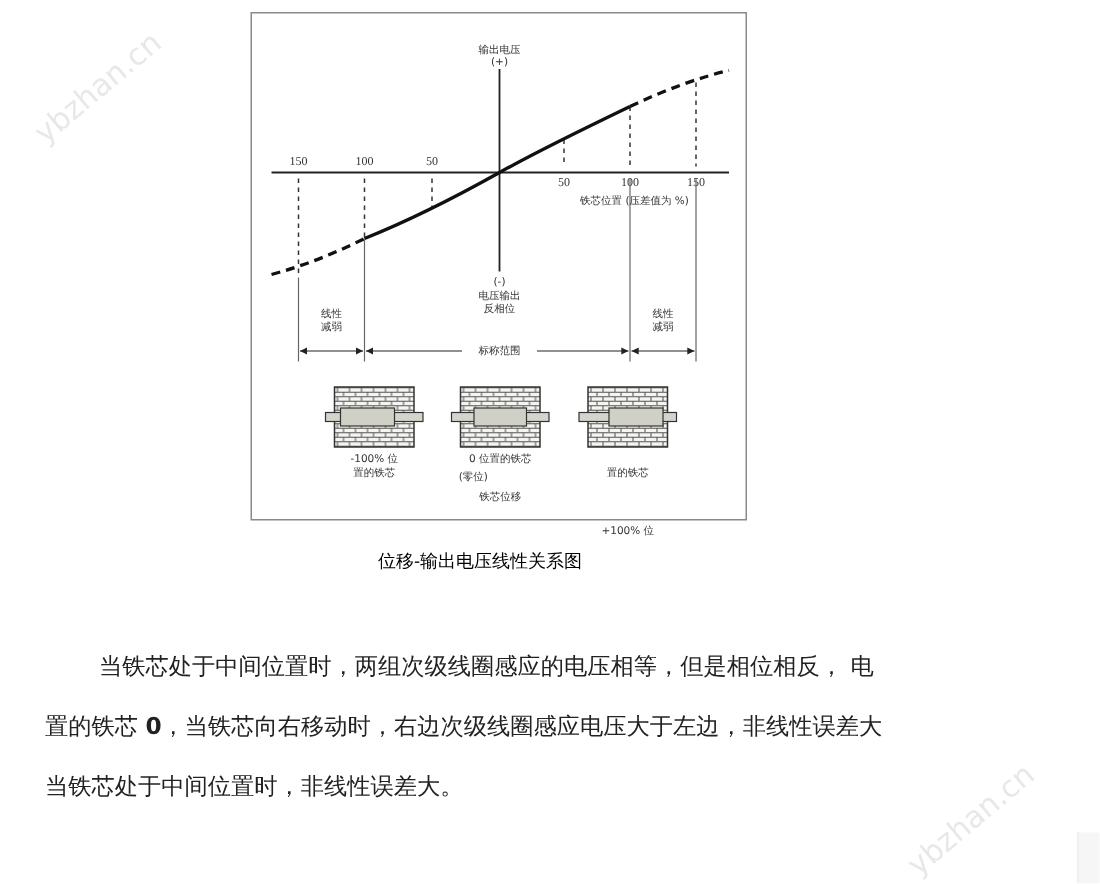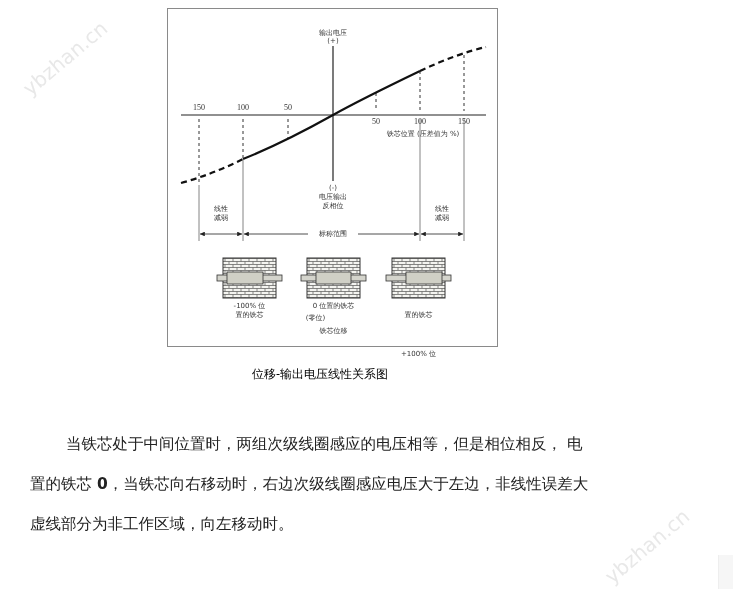--- a/index.html
+++ b/index.html
@@ -111,16 +111,16 @@
   <div class="lbl" style="left:219px;top:293px;width:63px;margin-top:48px;">+100% 位</div>
   <div class="lbl" style="left:219px;top:302px;width:63px;">置的铁芯</div>
   <div class="lbl bold" style="left:134px;top:318px;width:63px;">铁芯位移</div>
 </div>
 
 <div class="caption">位移-输出电压线性关系图</div>
 
 <div class="para" style="top:424px;">
   <p style="padding-left:36px;"><span>当铁芯处于中间位置时，两组次级线圈感应的电压相等，但是相位相反，  电</span></p>
   <p><span>置的铁芯 </span><b>0</b><span>，当铁芯向右移动时，右边次级线圈感应电压大于左边，非线性误差大</span></p>
-  <p><span>虚线部分为非工作区域，向左移动时。</span></p>
+  <p><span>当铁芯处于中间位置时，非线性误差大。</span></p>
 </div>
 
 <div class="corner"></div>
 
 </body></html>

